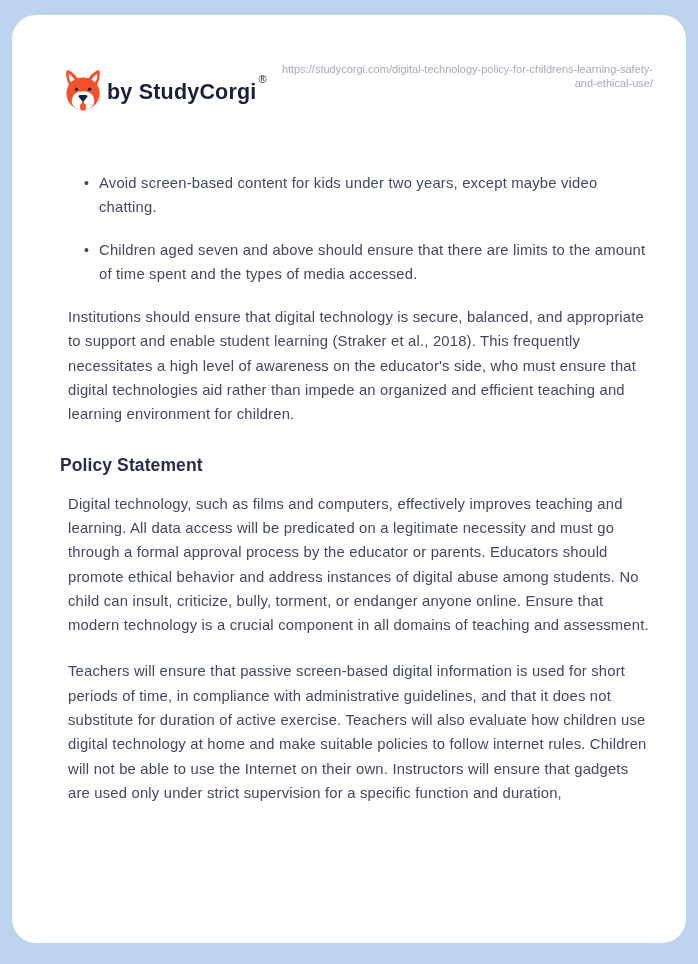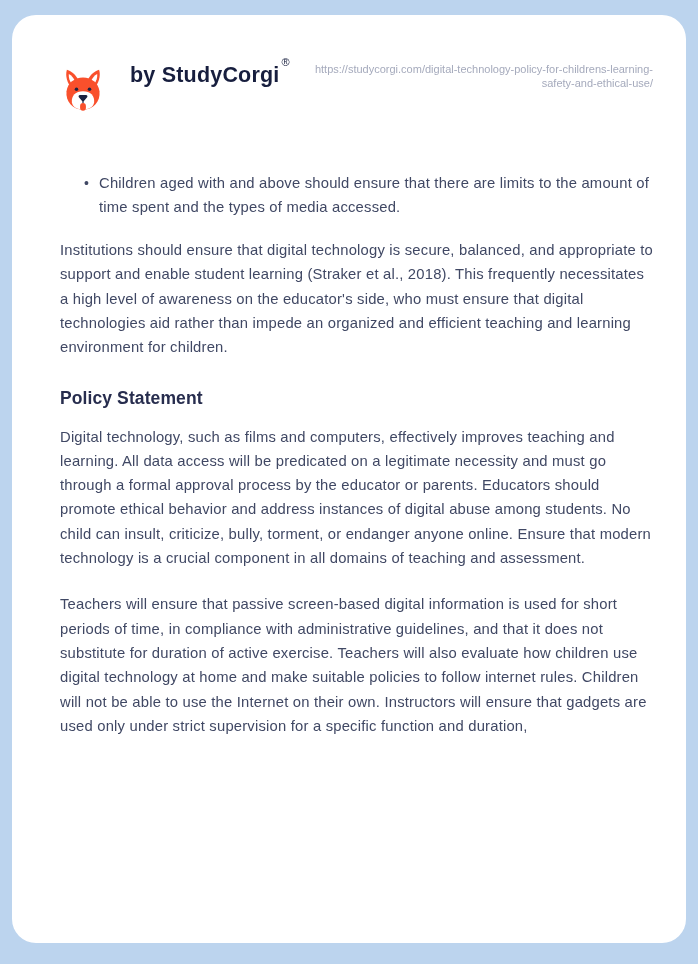--- a/index.html
+++ b/index.html
@@ -19,21 +19,22 @@
     overflow: hidden;
   }
   
   .header {
     display: flex;
     justify-content: space-between;
     align-items: center;
   }
   .brand {
     display: flex;
-    gap: 24px;
+    align-items: center;
+    gap: 1px;
     flex: 0 0 auto;
   }
   .brand-logo { width: 46px; height: 58px; display: block; }
   .brand-name {
     font-size: 21.5px;
     font-weight: 700;
     color: #171E3E;
     letter-spacing: 0.2px;
     white-space: nowrap;
   }
@@ -86,21 +87,21 @@
     margin: 0 0 18.5px 0;
   }
   ul.bullet-list li::before {
     content: "\2022";
     position: absolute;
     left: -15px;
     top: 0;
     font-size: 14px;
     color: #404864;
   }
-  .content p { margin: 0 0 22px 0; }
+  .content p { margin: 0 0 22px 8px; }
   .content h2 {
     font-size: 17.5px;
     font-weight: 700;
     color: #272D4E;
     letter-spacing: 0.1px;
     line-height: 22px;
     margin: 27px 0 16px 0;
   }
 </style>
 </head>
@@ -139,21 +140,22 @@
 
     <div class="doc-meta">
       <a class="doc-url" href="#">https://studycorgi.com/digital-technology-policy-for-childrens-learning-safety-and-ethical-use/</a>
     </div>
 
   </div>
 
   <div class="content">
 
     <ul class="bullet-list">
-      <li>Children aged with and above should ensure that there are limits to the amount of time spent and the types of media accessed.</li>
+      <li>Avoid screen-based content for kids under two years, except maybe video chatting.</li>
+      <li>Children aged seven and above should ensure that there are limits to the amount of time spent and the types of media accessed.</li>
     </ul>
 
     <p>Institutions should ensure that digital technology is secure, balanced, and appropriate to support and enable student learning (Straker et al., 2018). This frequently necessitates a high level of awareness on the educator's side, who must ensure that digital technologies aid rather than impede an organized and efficient teaching and learning environment for children.</p>
 
     <h2>Policy Statement</h2>
     <p>Digital technology, such as films and computers, effectively improves teaching and learning. All data access will be predicated on a legitimate necessity and must go through a formal approval process by the educator or parents. Educators should promote ethical behavior and address instances of digital abuse among students. No child can insult, criticize, bully, torment, or endanger anyone online. Ensure that modern technology is a crucial component in all domains of teaching and assessment.</p>
 
     <p>Teachers will ensure that passive screen-based digital information is used for short periods of time, in compliance with administrative guidelines, and that it does not substitute for duration of active exercise. Teachers will also evaluate how children use digital technology at home and make suitable policies to follow internet rules. Children will not be able to use the Internet on their own. Instructors will ensure that gadgets are used only under strict supervision for a specific function and duration,</p>
 
   </div>

